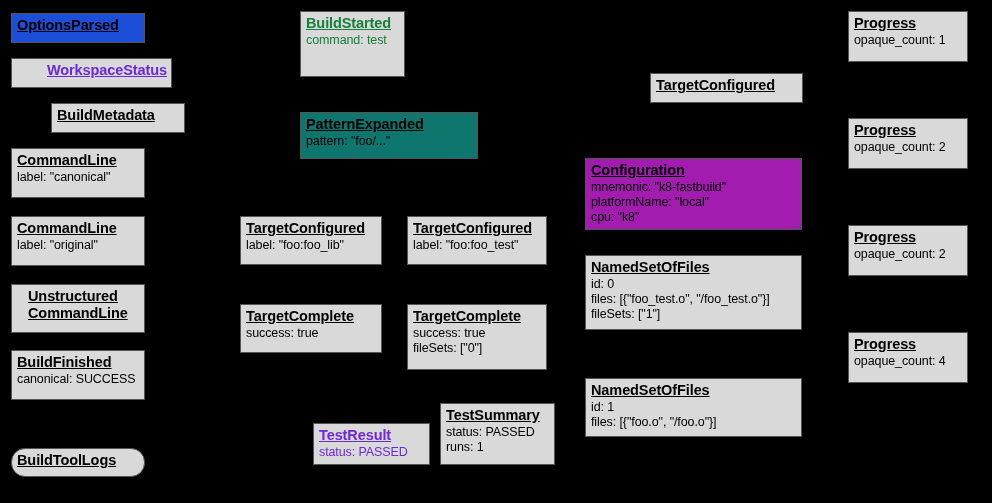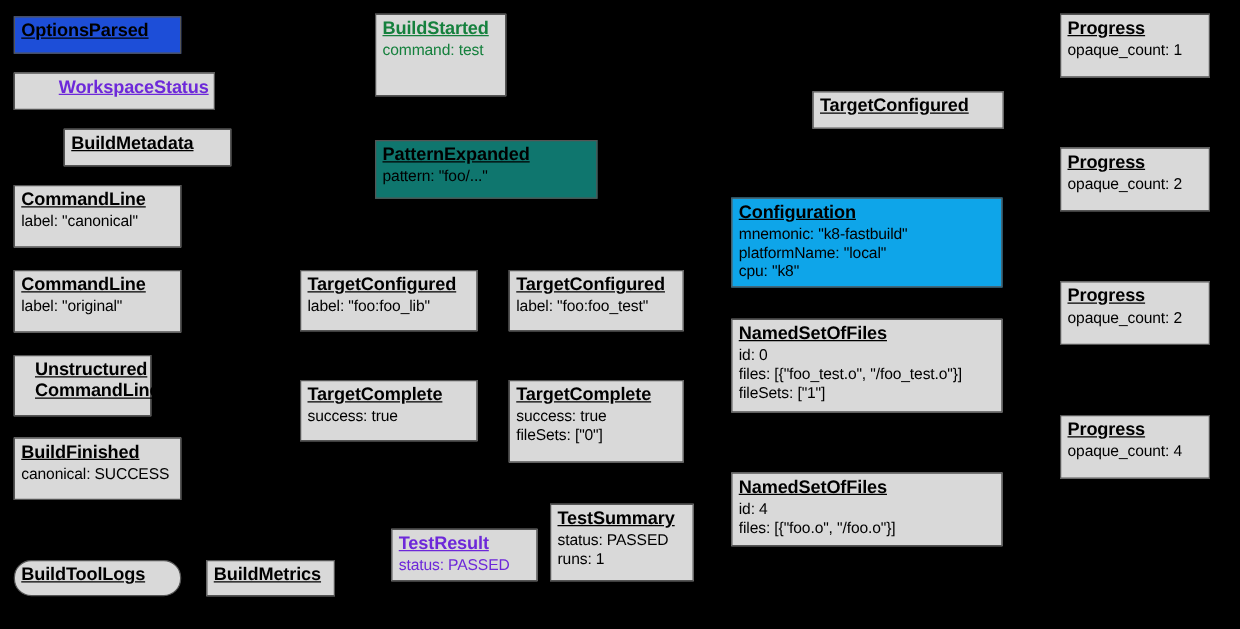--- a/index.html
+++ b/index.html
@@ -60,35 +60,32 @@
       <div class="node-fields">
         <div class="node-field">label: "canonical"</div>
       </div>
     </div>
     <div class="node" style="left: 11px; top: 216px; width: 134px; height: 50px; background: rgb(217, 217, 217); border-color: rgb(85, 85, 85); color: rgb(0, 0, 0);">
       <div class="node-title">CommandLine</div>
       <div class="node-fields">
         <div class="node-field">label: "original"</div>
       </div>
     </div>
-    <div class="node" style="left: 11px; top: 284px; width: 110px; height: 49px; background: rgb(217, 217, 217); border-color: rgb(85, 85, 85); color: rgb(0, 0, 0); padding-left: 16px;">
+    <div class="node" style="left: 11px; top: 284px; width: 134px; height: 49px; background: rgb(217, 217, 217); border-color: rgb(85, 85, 85); color: rgb(0, 0, 0); padding-left: 16px;">
       <div class="node-title">Unstructured
 CommandLine</div>
     </div>
     <div class="node" style="left: 11px; top: 350px; width: 134px; height: 50px; background: rgb(217, 217, 217); border-color: rgb(85, 85, 85); color: rgb(0, 0, 0);">
       <div class="node-title">BuildFinished</div>
       <div class="node-fields">
         <div class="node-field">canonical: SUCCESS</div>
       </div>
     </div>
     <div class="node" style="left: 11px; top: 448px; width: 134px; height: 29px; background: rgb(217, 217, 217); border-color: rgb(85, 85, 85); color: rgb(0, 0, 0); border-radius: 14px;">
       <div class="node-title">BuildToolLogs</div>
-    </div>
-    <div class="node" style="left: 165px; top: 448px; width: 103px; height: 29px; background: rgb(217, 217, 217); border-color: rgb(85, 85, 85); color: rgb(0, 0, 0);">
-      <div class="node-title">BuildMetrics</div>
     </div>
     <div class="node" style="left: 300px; top: 11px; width: 105px; height: 66px; background: rgb(217, 217, 217); border-color: rgb(85, 85, 85); color: #15803d;">
       <div class="node-title">BuildStarted</div>
       <div class="node-fields">
         <div class="node-field">command: test</div>
       </div>
     </div>
     <div class="node" style="left: 300px; top: 112px; width: 178px; height: 47px; background: #0f766e; border-color: rgb(85, 85, 85); color: rgb(0, 0, 0);">
       <div class="node-title">PatternExpanded</div>
       <div class="node-fields">
@@ -129,40 +126,40 @@
     <div class="node" style="left: 440px; top: 403px; width: 115px; height: 62px; background: rgb(217, 217, 217); border-color: rgb(85, 85, 85); color: rgb(0, 0, 0);">
       <div class="node-title">TestSummary</div>
       <div class="node-fields">
         <div class="node-field">status: PASSED</div>
         <div class="node-field">runs: 1</div>
       </div>
     </div>
     <div class="node" style="left: 650px; top: 73px; width: 153px; height: 30px; background: rgb(217, 217, 217); border-color: rgb(85, 85, 85); color: rgb(0, 0, 0);">
       <div class="node-title">TargetConfigured</div>
     </div>
-    <div class="node" style="left: 585px; top: 158px; width: 217px; height: 72px; background: #0ea5e9; border-color: rgb(85, 85, 85); color: rgb(0, 0, 0);">
+    <div class="node" style="left: 585px; top: 158px; width: 217px; height: 72px; background: #a21caf; border-color: rgb(85, 85, 85); color: rgb(0, 0, 0);">
       <div class="node-title">Configuration</div>
       <div class="node-fields">
         <div class="node-field">mnemonic: "k8-fastbuild"</div>
         <div class="node-field">platformName: "local"</div>
         <div class="node-field">cpu: "k8"</div>
       </div>
     </div>
     <div class="node" style="left: 585px; top: 255px; width: 217px; height: 75px; background: rgb(217, 217, 217); border-color: rgb(85, 85, 85); color: rgb(0, 0, 0);">
       <div class="node-title">NamedSetOfFiles</div>
       <div class="node-fields">
         <div class="node-field">id: 0</div>
         <div class="node-field">files: [{"foo_test.o", "/foo_test.o"}]</div>
         <div class="node-field">fileSets: ["1"]</div>
       </div>
     </div>
     <div class="node" style="left: 585px; top: 378px; width: 217px; height: 59px; background: rgb(217, 217, 217); border-color: rgb(85, 85, 85); color: rgb(0, 0, 0);">
       <div class="node-title">NamedSetOfFiles</div>
       <div class="node-fields">
-        <div class="node-field">id: 4</div>
+        <div class="node-field">id: 1</div>
         <div class="node-field">files: [{"foo.o", "/foo.o"}]</div>
       </div>
     </div>
     <div class="node" style="left: 848px; top: 11px; width: 120px; height: 51px; background: rgb(217, 217, 217); border-color: rgb(85, 85, 85); color: rgb(0, 0, 0);">
       <div class="node-title">Progress</div>
       <div class="node-fields">
         <div class="node-field">opaque_count: 1</div>
       </div>
     </div>
     <div class="node" style="left: 848px; top: 118px; width: 120px; height: 51px; background: rgb(217, 217, 217); border-color: rgb(85, 85, 85); color: rgb(0, 0, 0);">

